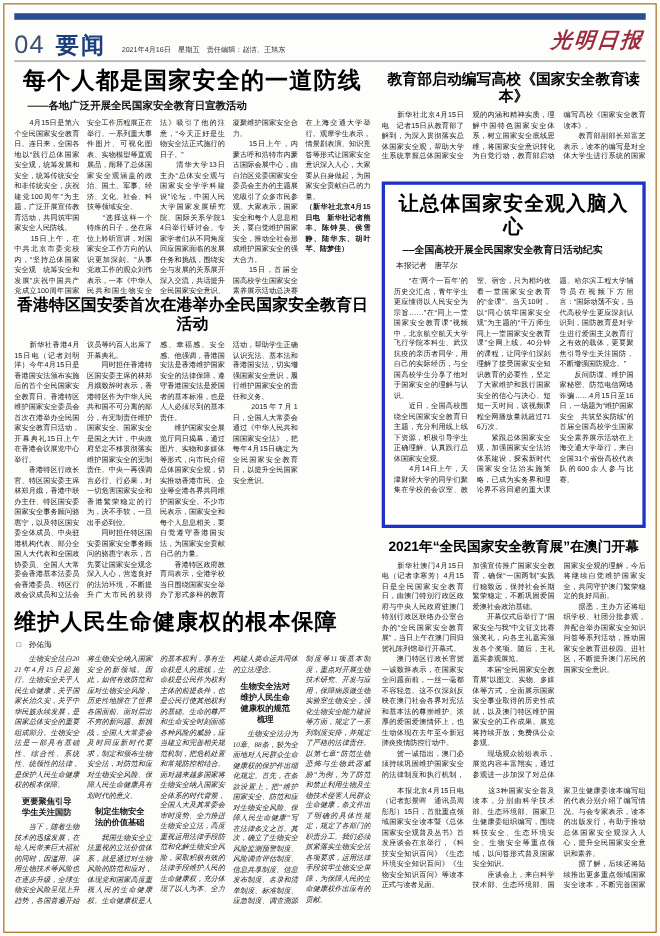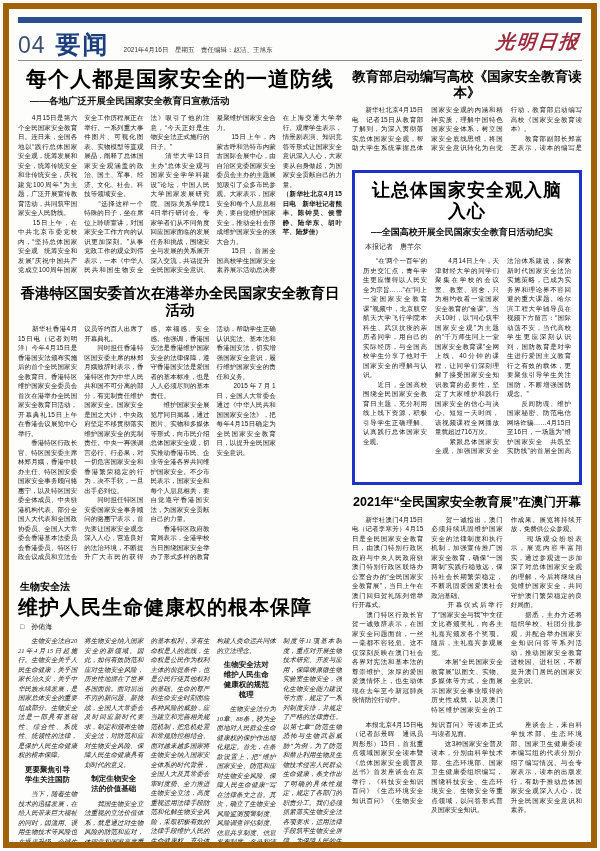--- a/index.html
+++ b/index.html
@@ -2,28 +2,28 @@
 <html><head>
 <meta charset="utf-8">
 <style>
   html,body{margin:0;padding:0;background:#e8e8e6;}
   .sheet{
     width:600px;height:851px;background:#fdfdfc;position:relative;
     font-family:"Liberation Sans",sans-serif;color:#111;box-sizing:border-box;
   }
   .frame{
     position:absolute;left:3px;top:3px;right:3px;bottom:3px;
-    border:6px solid #a16207;box-sizing:border-box;padding:8px 9px 6px 9px;
+    border:1px solid #a16207;box-sizing:border-box;padding:8px 9px 6px 9px;
     overflow:hidden;background:#fdfdfc;
   }
   
   .topbar{height:6px;background:#2a4e8f;margin-bottom:4px;}
   .masthead-row{display:flex;align-items:flex-end;height:30px;position:relative;}
   .pagenum{font-size:23px;color:#3c4f6e;letter-spacing:1px;line-height:1;}
-  .section{font-size:25px;font-weight:900;color:#1d3f7e;margin-left:10px;line-height:1;letter-spacing:2px;}
+  .section{font-size:21px;font-weight:900;color:#1d3f7e;margin-left:10px;line-height:1;letter-spacing:2px;}
   .dateline{font-size:6.5px;color:#333;margin-left:14px;margin-bottom:2px;}
   .paper-logo{
     position:absolute;right:2px;bottom:2px;font-family:"Liberation Serif",serif;
     font-style:italic;font-weight:bold;font-size:19px;color:#9e2b3d;letter-spacing:2px;
     transform:skewX(-6deg);
   }
   .head-rule{border-top:1px solid #8a8a8a;margin:3px 0 6px 0;}
   
   .cols-wrap{display:flex;gap:10px;}
   .left-region{width:324px;flex:none;}
@@ -34,21 +34,21 @@
   .body-cols{text-align:justify;overflow:hidden;column-fill:auto;color:#161616;}
   .body-cols p{margin:0;word-break:break-all;}
   .body5{column-count:5;column-gap:7px;font-size:6.5px;line-height:9.5px;}
   .body3{column-count:3;column-gap:8px;font-size:6.5px;line-height:9.5px;}
   .attrib{font-weight:bold;}
   .byline{font-size:7px;color:#222;margin:3px 0 4px 2px;}
   
   .h-defense{font-size:21px;letter-spacing:1px;}
   .sub-defense{font-size:9.5px;}
   .b-defense{height:162px;margin-top:5px;}
-  .h-hk{font-size:14.5px;margin-top:10px;}
+  .h-hk{font-size:14.5px;}
   .b-hk{height:246px;margin-top:6px;}
   .kicker{font-size:10px;font-weight:bold;margin:10px 0 2px 2px;color:#000;}
   .h-bio{font-size:20px;text-align:left;letter-spacing:1px;}
   .b-bio{height:236px;margin-top:3px;font-family:"Liberation Serif",serif;font-style:italic;}
   .b-bio h4{font-family:"Liberation Sans",sans-serif;font-style:normal;font-weight:bold;
             font-size:7.5px;text-align:center;margin:5px 4px;line-height:1.3;}
   .h-textbook{font-size:13.5px;margin-top:2px;}
   .b-textbook{height:56px;margin-top:5px;}
   .bluebox{border:3px solid #1e32c8;margin-top:9px;padding:7px 8px 24px 8px;background:#fff;}
   .h-campus{font-size:18px;letter-spacing:1px;}
@@ -99,21 +99,20 @@
             <p>　　香港特区行政长官、特区国安委主席林郑月娥，香港中联办主任、特区国安委国家安全事务顾问骆惠宁，以及特区国安委全体成员、中央驻港机构代表、部分全国人大代表和全国政协委员、全国人大常委会香港基本法委员会香港委员、特区行政会议成员和立法会议员等约百人出席了开幕典礼。</p>
             <p>　　同时担任香港特区国安委主席的林郑月娥致辞时表示，香港特区作为中华人民共和国不可分离的部分，有宪制责任维护国家安全。国家安全是国之大计，中央政府坚定不移贯彻落实维护国家安全的宪制责任。中央一再强调言必行、行必果，对一切危害国家安全和香港繁荣稳定的行为，决不手软，一旦出手必到位。</p>
             <p>　　同时担任特区国安委国家安全事务顾问的骆惠宁表示，首先要让国家安全观念深入人心，营造良好的法治环境，不断提升广大市民的获得感、幸福感、安全感。他强调，香港国安法是香港维护国家安全的法律保障，遵守香港国安法是爱国者的基本标准，也是人人必须尽到的基本责任。</p>
             <p>　　维护国家安全展览厅同日揭幕，通过图片、实物和多媒体等形式，向市民介绍总体国家安全观，切实推动香港市民、企业等全港各界共同维护国家安全。不少市民表示，国家安全和每个人息息相关，要自觉遵守香港国安法，为国家安全贡献自己的力量。</p>
             <p>　　香港特区政府教育局表示，全港学校当日围绕国家安全举办了形式多样的教育活动，帮助学生正确认识宪法、基本法和香港国安法，切实增强国家安全意识，履行维护国家安全的责任和义务。</p>
             <p>　　2015年7月1日，全国人大常委会通过《中华人民共和国国家安全法》，把每年4月15日确定为全民国家安全教育日，以提升全民国家安全意识。</p>
           </div>
         </div>
 
         <div>
-          <div class="kicker">生物安全法</div>
           <h2 class="a-head h-bio">维护人民生命健康权的根本保障</h2>
           <div class="byline">□　孙佑海</div>
           <div class="body-cols body5 b-bio">
             <p>　　生物安全法自2021年4月15日起施行。生物安全关乎人民生命健康，关乎国家长治久安，关乎中华民族永续发展，是国家总体安全的重要组成部分。生物安全法是一部具有基础性、综合性、系统性、统领性的法律，是保护人民生命健康权的根本保障。</p>
             <h4>更要聚焦引导学生关注国防</h4>
             <p>　　当下，随着生物技术的迅猛发展，在给人民带来巨大福祉的同时，因滥用、误用生物技术等风险也在逐步升级，全球生物安全风险呈现上升趋势，各国普遍开始将生物安全纳入国家安全的新领域。因此，如何有效防范和应对生物安全风险，历史性地摆在了世界各国面前。面对层出不穷的新问题、新挑战，全国人大常委会及时回应新时代要求，制定和颁布生物安全法，对防范和应对生物安全风险、保障人民生命健康具有划时代的意义。</p>
             <h4>制定生物安全法的价值基础</h4>
             <p>　　我国生物安全立法重视的立法价值体系，就是通过对生物风险的防范和应对，体现党和国家高度重视人民的生命健康权。生命健康权是人的基本权利，享有生命权是人的底线，生命权是公民作为权利主体的前提条件，也是公民行使其他权利的基础。生命的尊严和生命安全时刻面临各种风险的威胁，应当建立和完善相关规范机制，把危机处置和常规防控相结合。面对越来越多国家将生物安全纳入国家安全体系的时代背景，全国人大及其常委会审时度势、全力推进生物安全立法，高度重视运用法律手段防范和化解生物安全风险，采取积极有效的法律手段维护人民的生命健康权，充分体现了以人为本、全力构建人类命运共同体的立法理念。</p>
             <h4>生物安全法对维护人民生命健康权的规范梳理</h4>
             <p>　　生物安全法分为10章、88条，较为全面地对人民群众生命健康权的保护作出细化规定。首先，在条款设置上，把“维护国家安全、防范和应对生物安全风险、保障人民生命健康”写在法律条文之首。其次，确立了生物安全风险监测预警制度、风险调查评估制度、信息共享制度、信息发布制度、名录和清单制度、标准制度、应急制度、调查溯源制度等11项基本制度，重点对开展生物技术研究、开发与应用，保障病原微生物实验室生物安全，强化生物安全能力建设等方面，规定了一系列制度安排，并规定了严格的法律责任。以第七章“防范生物恐怖与生物武器威胁”为例，为了防范和禁止利用生物及生物技术侵害人民群众生命健康，条文作出了明确的具体性规定，规定了各部门的职责分工。我们必须抓紧落实生物安全法各项要求，运用法律手段筑牢生物安全屏障，为保障人民的生命健康权作出应有的贡献。</p>

